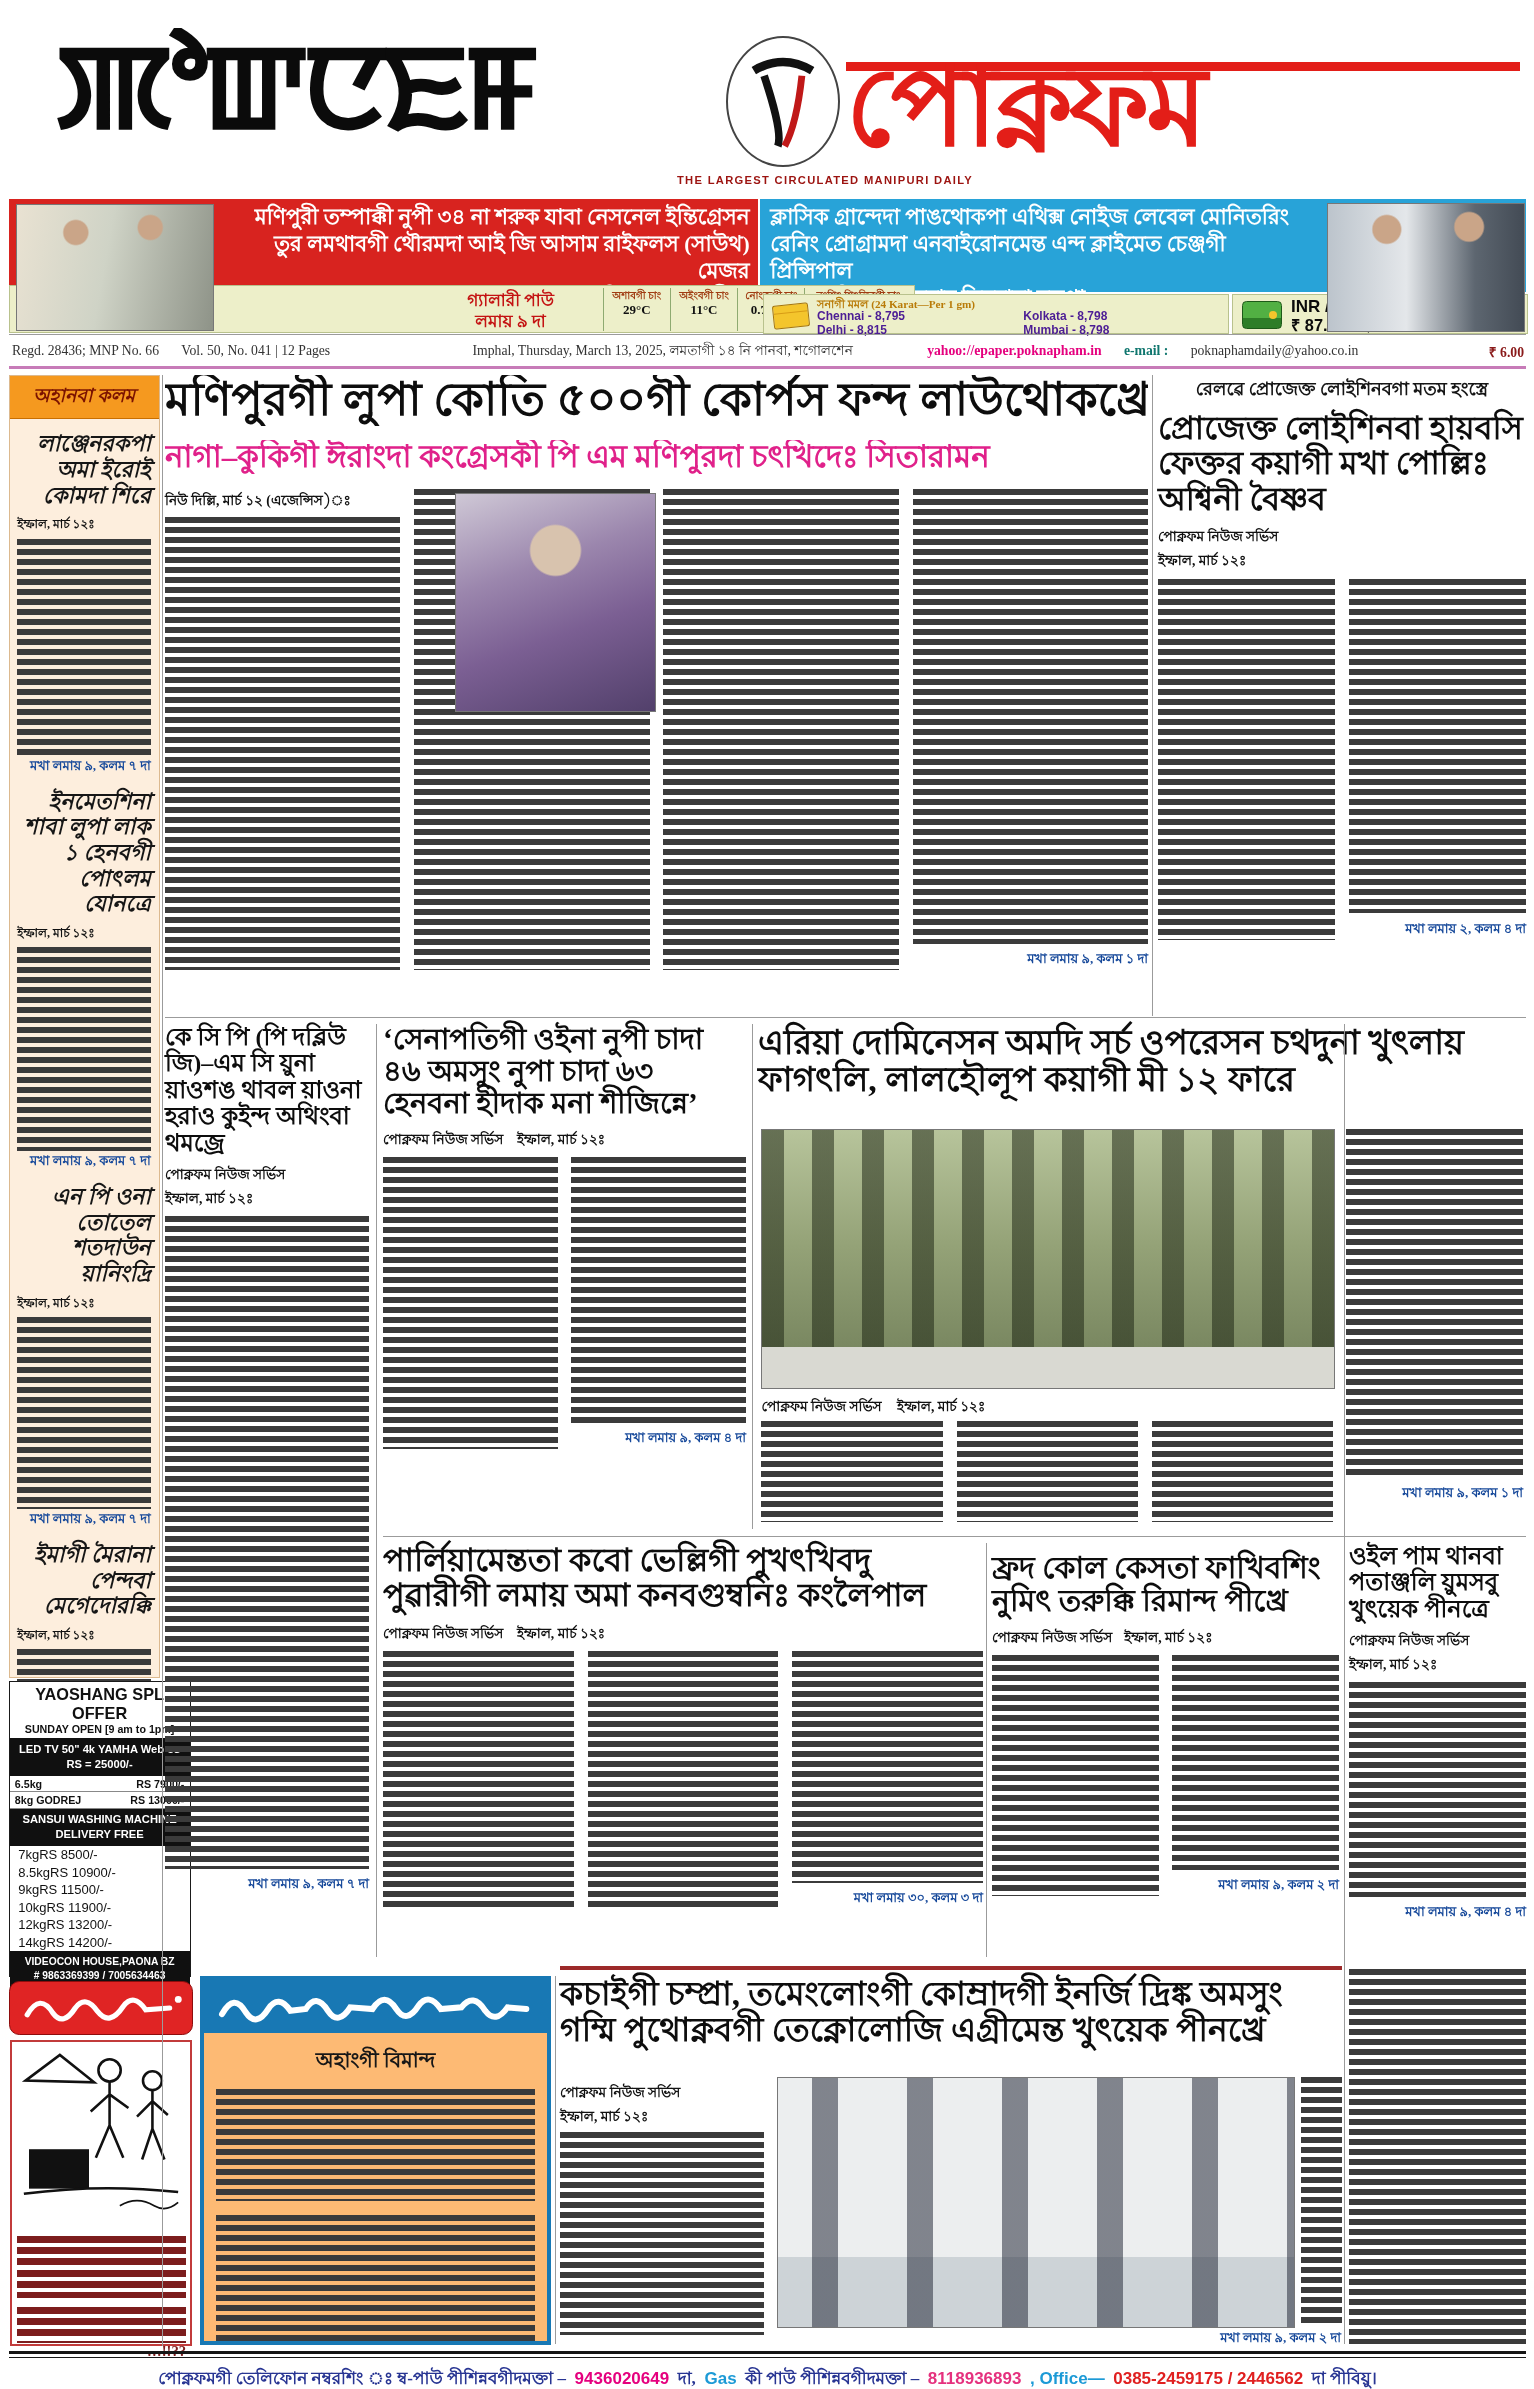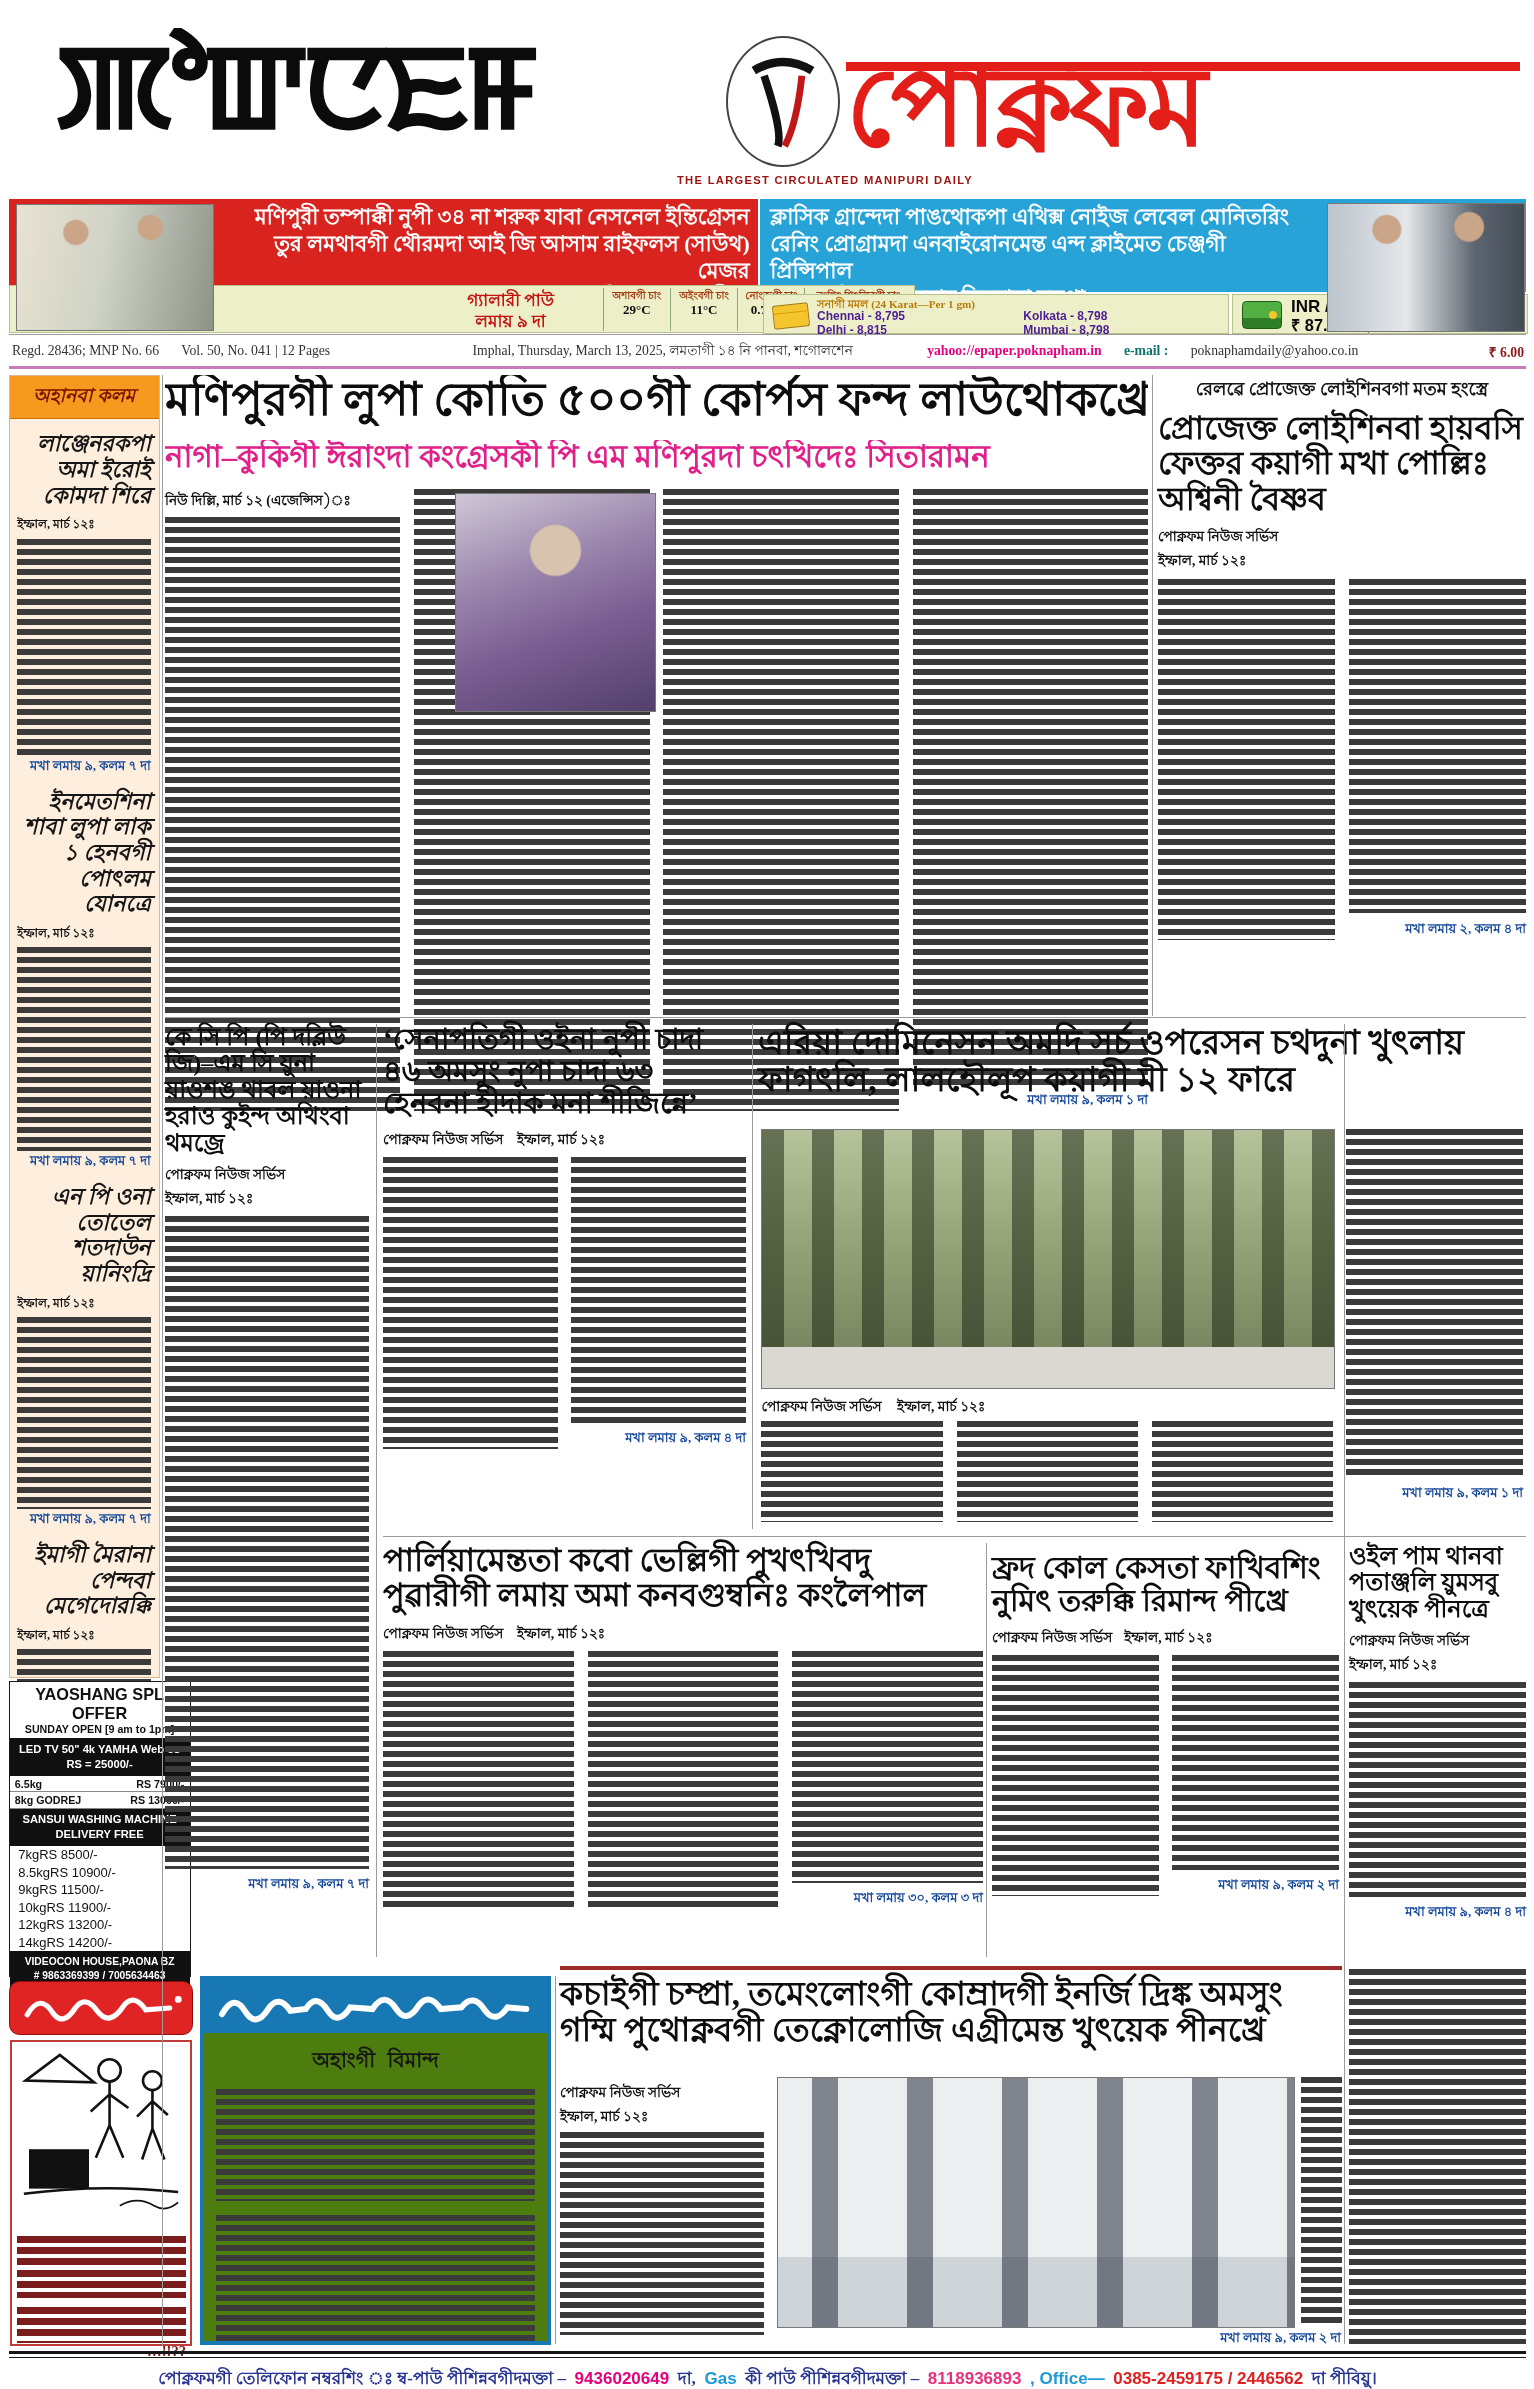--- a/index.html
+++ b/index.html
@@ -65,21 +65,21 @@
   .cols>.c{flex:1;display:flex;flex-direction:column;}
   .vline{background:#9b9b9b;width:0.9px;}
   .hline{background:#9b9b9b;height:0.9px;}
   
   .sidebar{background:#fdeedd;border:0.9px solid #dcb98f;box-sizing:border-box;padding:0 7.7px 6.9px 7.7px;}
   .sb-header{background:#f5991f;color:#7a1200;font-weight:bold;font-style:italic;font-size:19px;
      text-align:center;margin:0 -7.7px;padding:5.2px 0;border-bottom:1.7px solid #c96f00;}
   .sb-title{font-weight:bold;font-style:italic;font-size:22.3px;line-height:1.15;color:#161616;margin-top:12px;text-align:right;}
   .sb-dl{font-weight:bold;font-size:12px;margin-top:6.9px;}
   
-  .notice{border:4.3px solid #1878b4;background:#4d7c0f;box-sizing:border-box;font-family:Liberation Mono, monospace;}
+  .notice{border:4.3px solid #1878b4;background:#fdba74;box-sizing:border-box;}
   .notice-head{background:#1878b4;height:53px;position:relative;}
   .notice-inner-head{font-weight:bold;font-size:20.6px;text-align:center;color:#171717;}
   
   .ya{border:1.7px solid #1a1a1a;background:#fff;box-sizing:border-box;font-family:"Liberation Sans",sans-serif;}
   .ya-title{font-weight:900;font-size:16.3px;text-align:center;padding-top:3.4px;}
   .ya-sub{font-weight:bold;font-size:10.7px;text-align:center;border-bottom:1.7px solid #111;padding-bottom:2.6px;}
   .ya-black{background:#101010;color:#fff;font-weight:bold;font-size:11.2px;text-align:center;padding:3.4px 1.7px;line-height:1.35;}
   .ya-small{display:flex;justify-content:space-between;font-weight:bold;font-size:10.7px;
      border-bottom:0.9px solid #888;padding:1.7px 5.2px;}
   .ya-row{display:flex;justify-content:flex-start;font-weight:normal;font-size:13px;padding:1.3px 8.6px;}
@@ -301,21 +301,21 @@
       <path d="M120 186 q20 -12 40 0 q14 8 28 -4" stroke="#111" stroke-width="2" fill="none"></path>
     </svg>
     <div class="tx-red" style="height:62px;margin-top:6.9px;"></div>
     <div class="tx-red" style="height:36px;margin-top:8.6px;"></div>
     <div style="color:#7c1d1d;font-weight:bold;font-size:14.6px;text-align:right;">…!!??</div>
   </div>
 
   <div class="abs" style="left:165px;top:375px;width:983px;height:641px;">
     <div class="hl" style="font-size:46px;white-space:nowrap;overflow:hidden;">মণিপুরগী লুপা কোতি ৫০০গী কোর্পস ফন্দ লাউথোকখ্রে</div>
     <div class="hl hl-magenta" style="font-size:31px;margin-top:14px;white-space:nowrap;overflow:hidden;">নাগা–কুকিগী ঈরাংদা কংগ্রেসকী পি এম মণিপুরদা চৎখিদেঃ সিতারামন</div>
-    <div class="cols" style="margin-top:15.5px;height:622px;position:relative;">
+    <div class="cols" style="margin-top:15.5px;height:481px;position:relative;">
       <div class="c">
         <div class="dl-txt">নিউ দিল্লি, মার্চ ১২ (এজেন্সিস)ঃ</div>
         <div class="tx" style="flex:1;margin-top:3.4px;"></div>
       </div>
       <div class="c">
           <div class="tx" style="flex:1;"></div>
         </div>
       <div class="c">
           <div class="tx" style="flex:1;"></div>
         </div>

